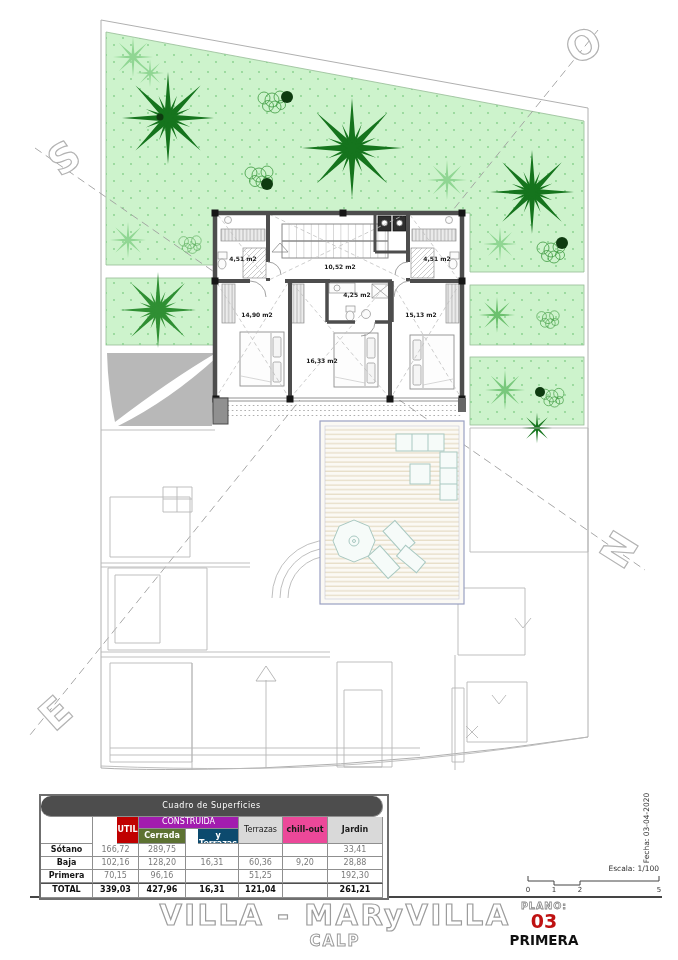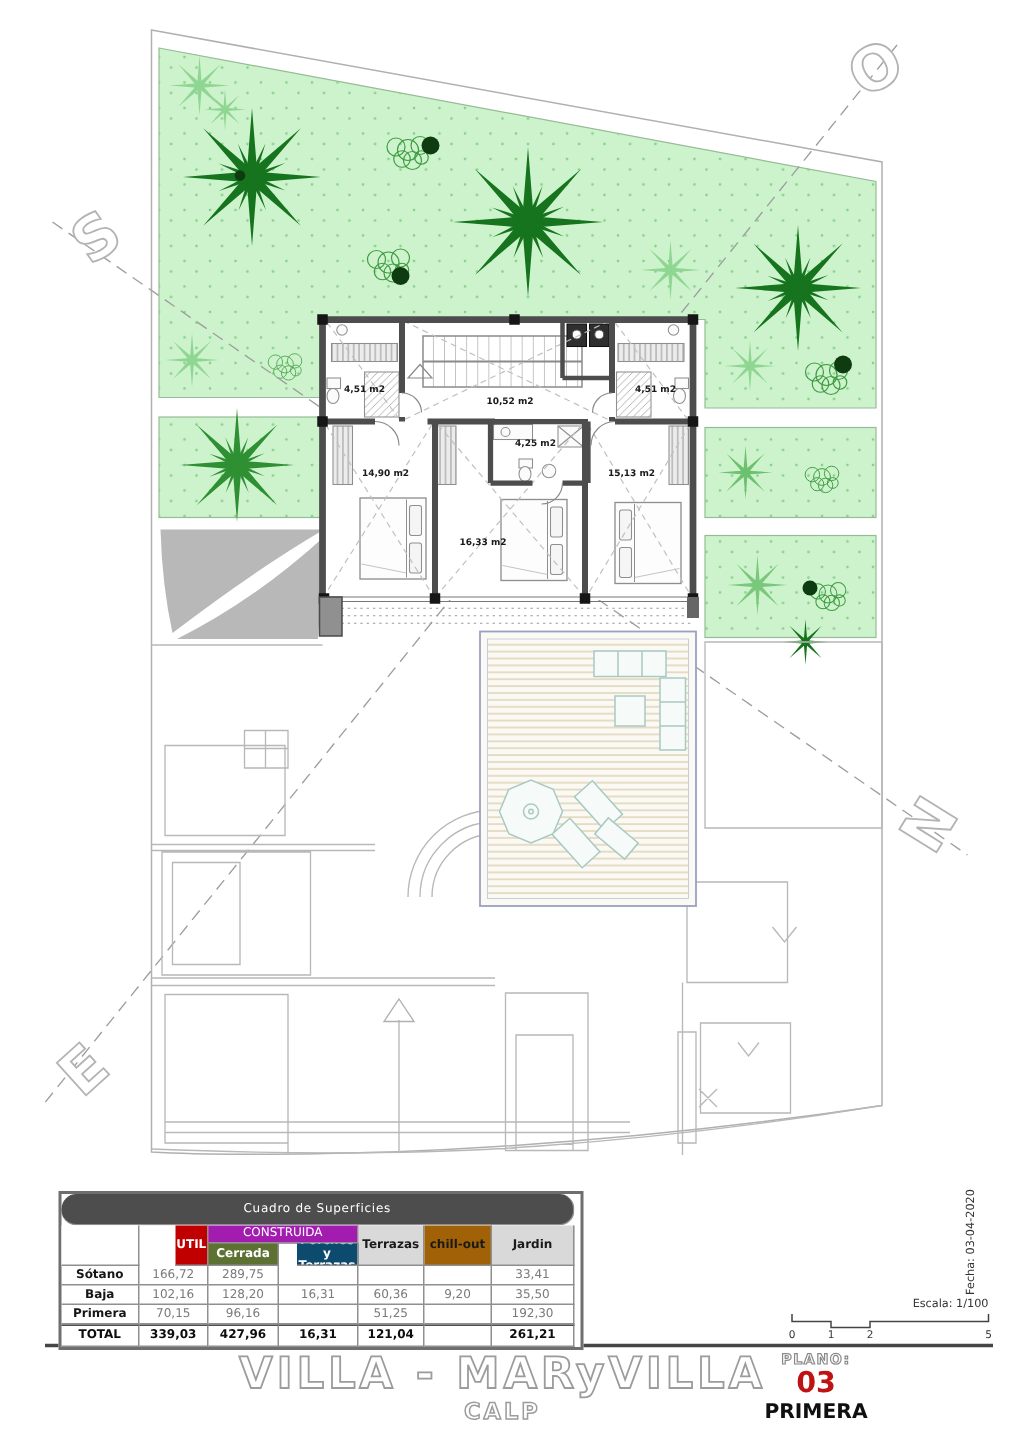--- a/index.html
+++ b/index.html
@@ -20,22 +20,22 @@
   .c-blank{grid-column:1;grid-row:2 / span 2;background:#fff;}
   .c-util{grid-column:2;grid-row:2 / span 2;background:#c00000;color:#fff !important;
       font-weight:bold;font-size:8.5px;margin-left:24px;}
   .c-constr{grid-column:3 / span 2;grid-row:2;background:#a21caf;color:#fff !important;
       font-weight:normal;font-size:8px;}
   .c-cerr{grid-column:3;grid-row:3;background:#5d7232;color:#fff !important;
       font-weight:bold;font-size:7.5px;}
   .c-porch{grid-column:4;grid-row:3;background:#0c4a6e;color:#fff !important;
       font-weight:bold;font-size:6.3px;margin-left:12px;}
   .c-terr{grid-column:5;grid-row:2 / span 2;background:#d9d9d9;color:#1a1a1a !important;
-      font-weight:bold;font-size:8px;}
-  .c-chill{grid-column:6;grid-row:2 / span 2;background:#a16207;color:#1a1a1a !important;
+      font-weight:normal;font-size:8px;}
+  .c-chill{grid-column:6;grid-row:2 / span 2;background:#ec4899;color:#1a1a1a !important;
       font-weight:bold;font-size:8px;}
   .c-jard{grid-column:7;grid-row:2 / span 2;background:#d9d9d9;color:#1a1a1a !important;
       font-weight:bold;font-size:8px;}
   .rowlab{font-weight:bold;color:#161616 !important;font-size:9px;}
   .totrow{font-weight:bold;color:#0d0d0d !important;font-size:9px;border-top:1.5px solid #4f4f4f !important;}
 </style>
 </head>
 <body>
 
 <div id="sheet">
@@ -333,21 +333,21 @@
   <div></div>
   <div></div>
   <div>33,41</div>
 
   <div class="rowlab">Baja</div>
   <div>102,16</div>
   <div>128,20</div>
   <div>16,31</div>
   <div>60,36</div>
   <div>9,20</div>
-  <div>35,50</div>
+  <div>28,88</div>
 
   <div class="rowlab">Primera</div>
   <div>70,15</div>
   <div>96,16</div>
   <div></div>
   <div>51,25</div>
   <div></div>
   <div>192,30</div>
 
   <div class="rowlab totrow">TOTAL</div>

